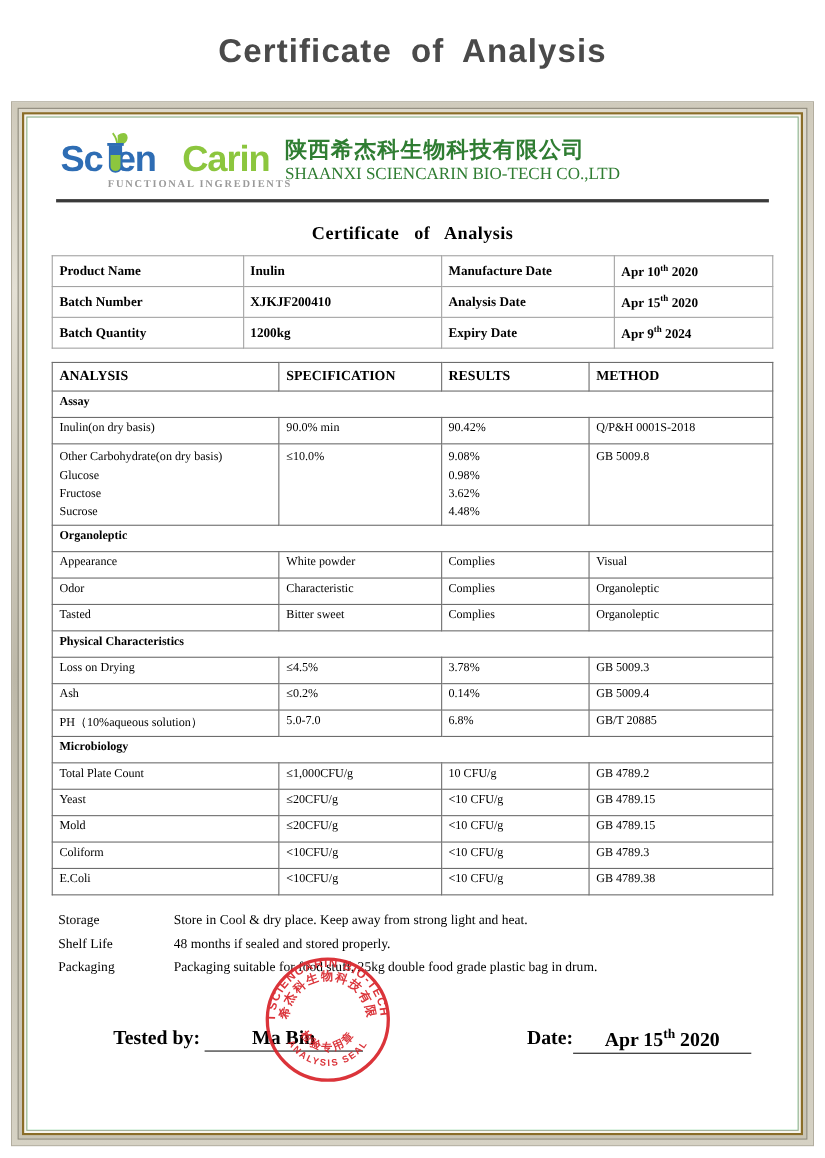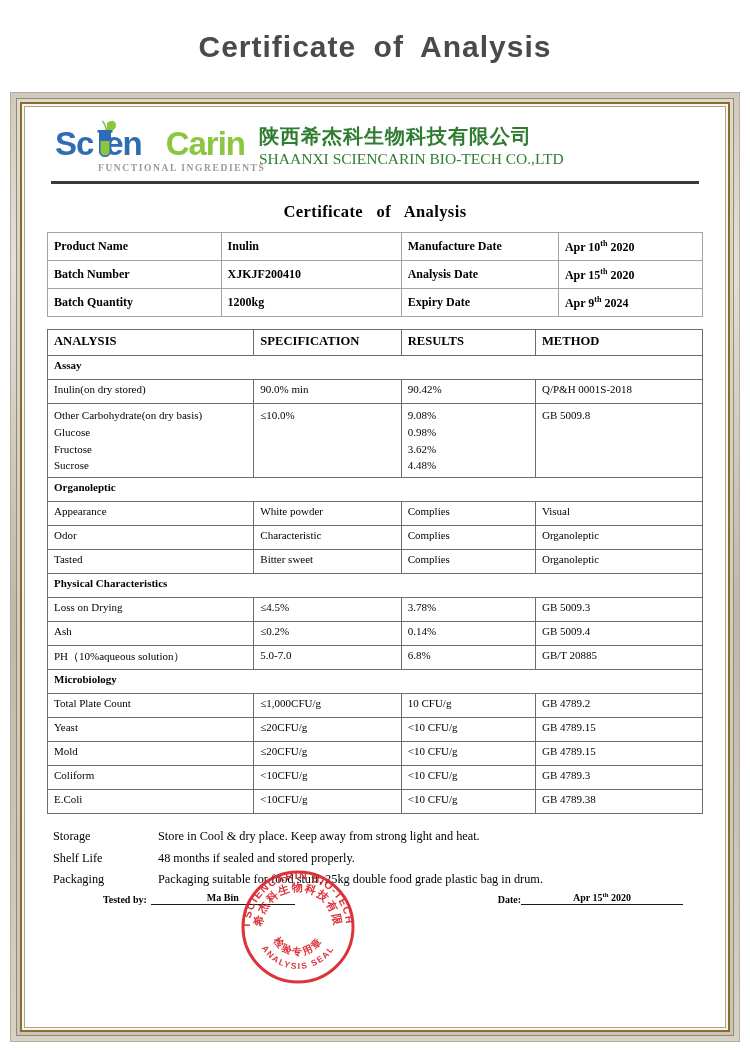--- a/index.html
+++ b/index.html
@@ -108,22 +108,22 @@
   .t-main td.sec{font-weight:bold;}
   .t-main td.multi{line-height:1.53;}
   sup{font-size:0.68em;vertical-align:super;}
   
   .notes{margin-top:12px;padding-left:6px;font-size:12.3px;line-height:1.75;}
   .notes .row{display:flex;}
   .notes .k{width:105px;flex:0 0 105px;}
   .notes .v{flex:1;}
   
   .signline{
-    display:flex;align-items:flex-end;
-    font-size:10px;padding-left:56px;padding-right:20px;
+    margin-top:42px;display:flex;align-items:flex-start;
+    font-size:18px;padding-left:56px;padding-right:20px;
   }
   .sig-label{font-weight:bold;}
   .sig-value{
     font-weight:bold;border-bottom:1.4px solid #1a1a1a;
     min-width:132px;text-align:center;padding:0 6px 1px 6px;
     margin-left:4px;
   }
   .spacer{flex:1;}
   .date-value{
     font-weight:bold;border-bottom:1.4px solid #1a1a1a;
@@ -216,21 +216,21 @@
                   <th>SPECIFICATION</th>
                   <th>RESULTS</th>
                   <th>METHOD</th>
                 </tr>
               </thead>
         <tbody id="main-body">
                 <tr>
                   <td class="sec" colspan="4">Assay</td>
                 </tr>
                 <tr>
-                  <td>Inulin(on dry stored)</td>
+                  <td>Inulin(on dry basis)</td>
                   <td>90.0% min</td>
                   <td>90.42%</td>
                   <td>Q/P&amp;H 0001S-2018</td>
                 </tr>
                 <tr>
                   <td class="multi">Other Carbohydrate(on dry basis)<br>Glucose<br>Fructose<br>Sucrose</td>
                   <td class="multi">≤10.0%</td>
                   <td class="multi">9.08%<br>0.98%<br>3.62%<br>4.48%</td>
                   <td class="multi">GB 5009.8</td>
                 </tr>

